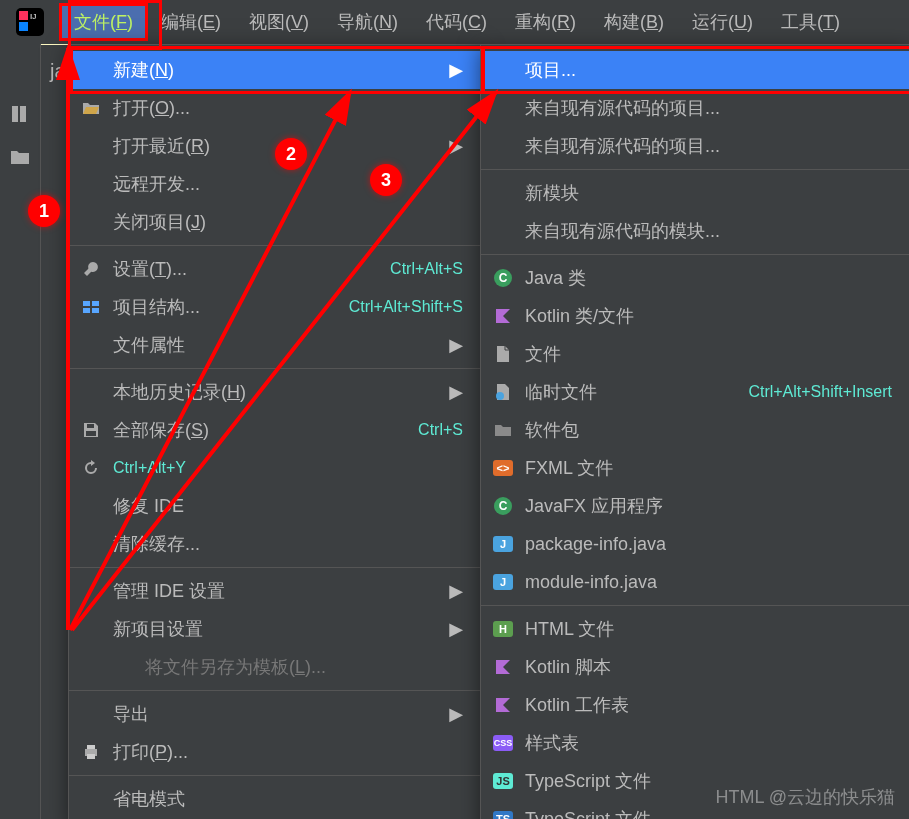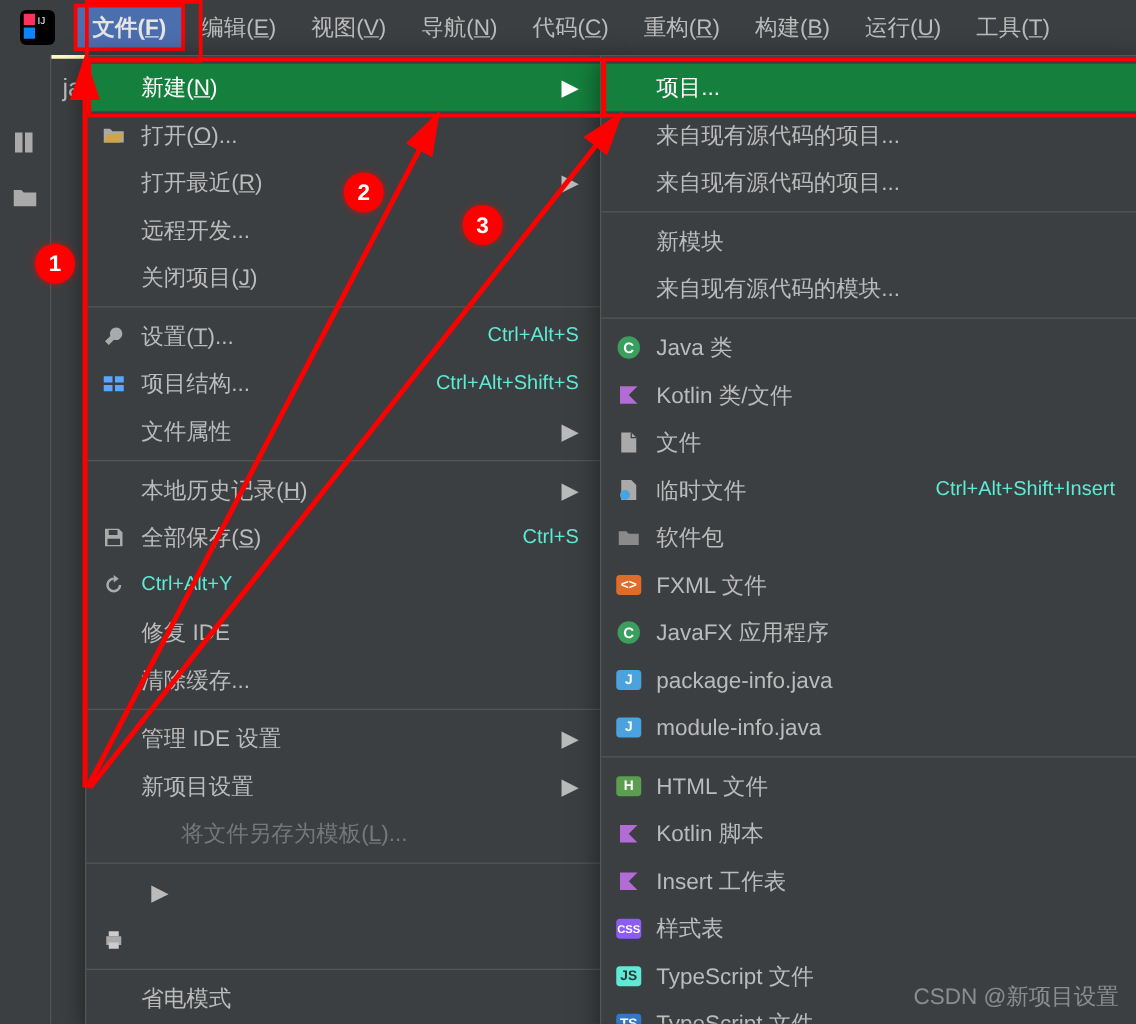--- a/index.html
+++ b/index.html
@@ -10,37 +10,36 @@
     width: 909px;
     height: 819px;
     overflow: hidden;
     position: relative;
   }
   .menubar {
     display: flex;
     align-items: center;
     height: 44px;
     background: #3c3f41;
-    border-bottom: 3px solid #fef9c3;
+    border-bottom: 1px solid #fef9c3;
   }
   .app-icon {
     width: 28px; height: 28px;
     margin: 0 16px;
     display: inline-flex; align-items: center; justify-content: center;
   }
   .menubar-item {
     padding: 6px 14px;
     font-size: 18px;
     color: #bbbbbb;
     cursor: default;
   }
   .menubar-item.active {
     background: #4b6eaf;
-    color: #e5e5e5;
-    font-weight: bold;
+    color: #bef264;
   }
   .menubar-item.active.file-boxed {
     outline: 3px solid #ff0000;
     outline-offset: -2px;
   }
   .mn { text-decoration: underline; }
   .side-strip {
     position: absolute;
     left: 0; top: 44px; bottom: 0; width: 40px;
     background: #3c3f41;
@@ -63,21 +62,21 @@
     min-width: 400px;
   }
   .menu1 { left: 68px; top: 44px; width: 412px; }
   .menu2 { left: 480px; top: 44px; width: 429px; }
   .menu-row {
     display: flex; align-items: center;
     height: 38px;
     padding: 0 18px 0 10px;
     position: relative;
   }
-  .menu-row.hover { background: #15803d; color: #ffffff; justify-content: space-between; }
+  .menu-row.hover { background: #3b82f6; color: #ffffff; justify-content: space-between; }
   .menu-row.disabled { color: #777777; margin-left: 32px; }
   .menu-sep { height: 1px; background: #555555; margin: 4px 0; }
   .mi-icon {
     width: 24px; display: inline-flex; justify-content: center; margin-right: 10px;
   }
   .mi-label { flex: 1; }
   .mi-short { color: #5eead4; font-size: 16px; }
   .mi-arrow { color: #bbbbbb; margin-left: 8px; }
   .menu-row.hover .mi-short, .menu-row.hover .mi-arrow { color: #ffffff; }
   
@@ -247,30 +246,32 @@
       <span class="mi-label">新项目设置</span>
       <span class="mi-arrow">▶</span>
     </div>
     <div class="menu-row disabled">
       <span class="mi-icon"></span>
       <span class="mi-label">将文件另存为模板(<span class="mn">L</span>)...</span>
     </div>
     <div class="menu-sep"></div>
     <div class="menu-row">
       <span class="mi-icon"></span>
+      <span class="mi-label">导出</span>
       <span class="mi-arrow">▶</span>
     </div>
     <div class="menu-row">
       <span class="mi-icon">
         <svg width="18" height="18" viewBox="0 0 18 18">
           <rect x="3" y="6" width="12" height="7" fill="#aaaaaa"></rect>
           <rect x="5" y="2" width="8" height="4" fill="#cccccc"></rect>
           <rect x="5" y="11" width="8" height="5" fill="#cccccc"></rect>
         </svg>
       </span>
+      <span class="mi-label">打印(<span class="mn">P</span>)...</span>
     </div>
     <div class="menu-sep"></div>
     <div class="menu-row">
       <span class="mi-icon"></span>
       <span class="mi-label">省电模式</span>
     </div>
   </div>
 
 <div class="menu menu2" id="menu2">
     <div class="menu-row hover">
@@ -374,21 +375,21 @@
         </svg>
       </span>
       <span class="mi-label">Kotlin 脚本</span>
     </div>
     <div class="menu-row">
       <span class="mi-icon">
         <svg width="18" height="18" viewBox="0 0 18 18">
           <path d="M2 2h14L9 9l7 7H2z" fill="#b36bd6"></path>
         </svg>
       </span>
-      <span class="mi-label">Insert 工作表</span>
+      <span class="mi-label">Kotlin 工作表</span>
     </div>
     <div class="menu-row">
       <span class="mi-icon">
         <span class="file-badge" style="background:#8b5cf6;font-size:9px;">CSS</span>
       </span>
       <span class="mi-label">样式表</span>
     </div>
     <div class="menu-row">
       <span class="mi-icon">
         <span class="file-badge" style="background:#5eead4;color:#333;">JS</span>
@@ -415,13 +416,13 @@
   <defs>
       <marker id="ah" markerWidth="10" markerHeight="10" refX="8" refY="3" orient="auto">
         <path d="M0,0 L9,3 L0,6 z" fill="#ff0000"></path>
       </marker>
     </defs>
   <line x1="68" y1="630" x2="68" y2="48" stroke="#ff0000" stroke-width="4" marker-end="url(#ah)"></line>
   <line x1="70" y1="630" x2="350" y2="92" stroke="#ff0000" stroke-width="4" marker-end="url(#ah)"></line>
   <line x1="72" y1="630" x2="496" y2="92" stroke="#ff0000" stroke-width="4" marker-end="url(#ah)"></line>
 </svg>
 
-<div class="watermark">CSDN @新项目设置</div>
+<div class="watermark">HTML @云边的快乐猫</div>
 
 </body></html>

